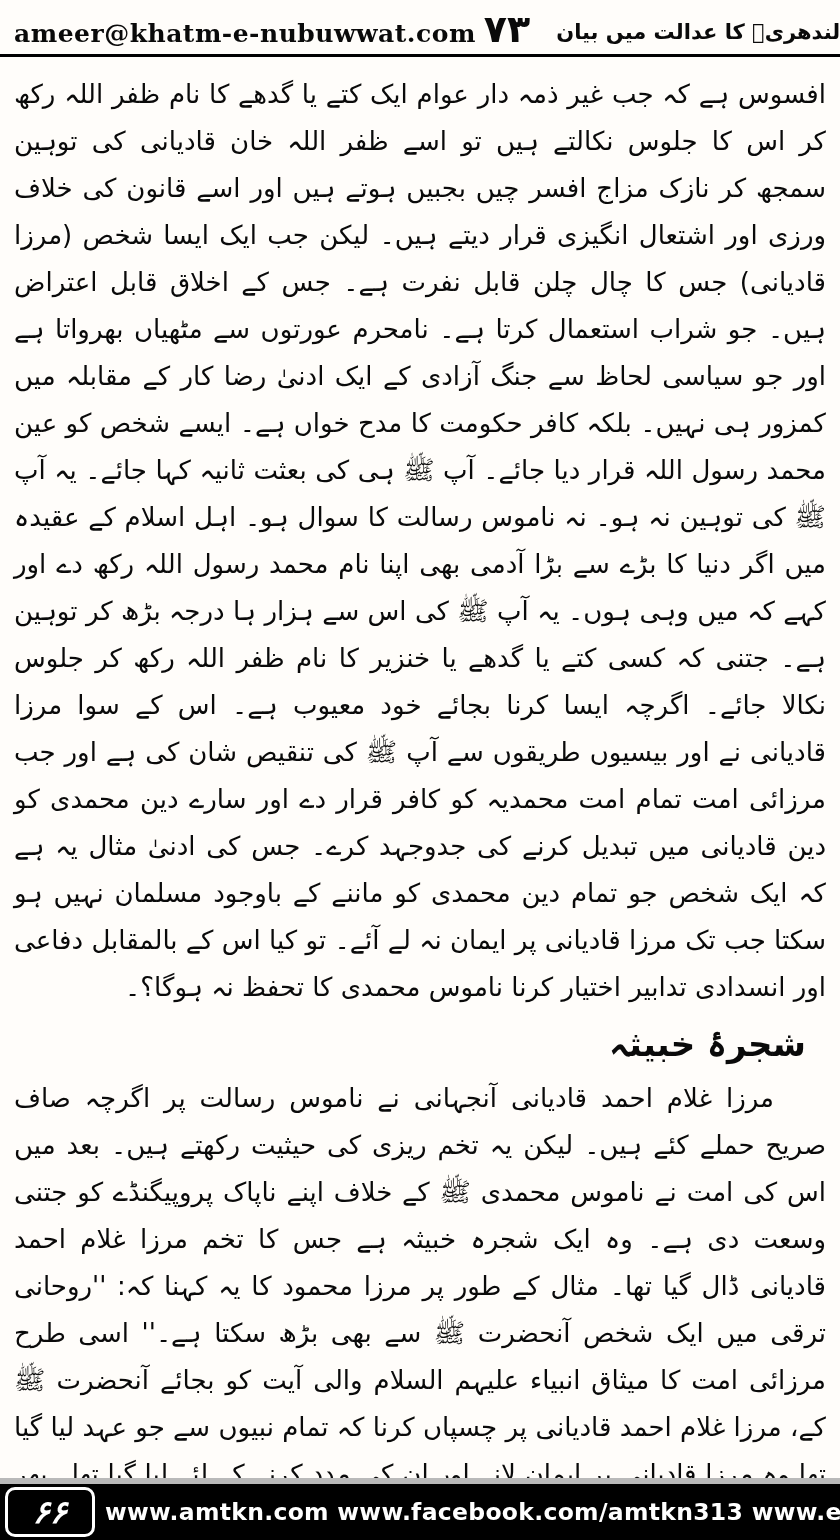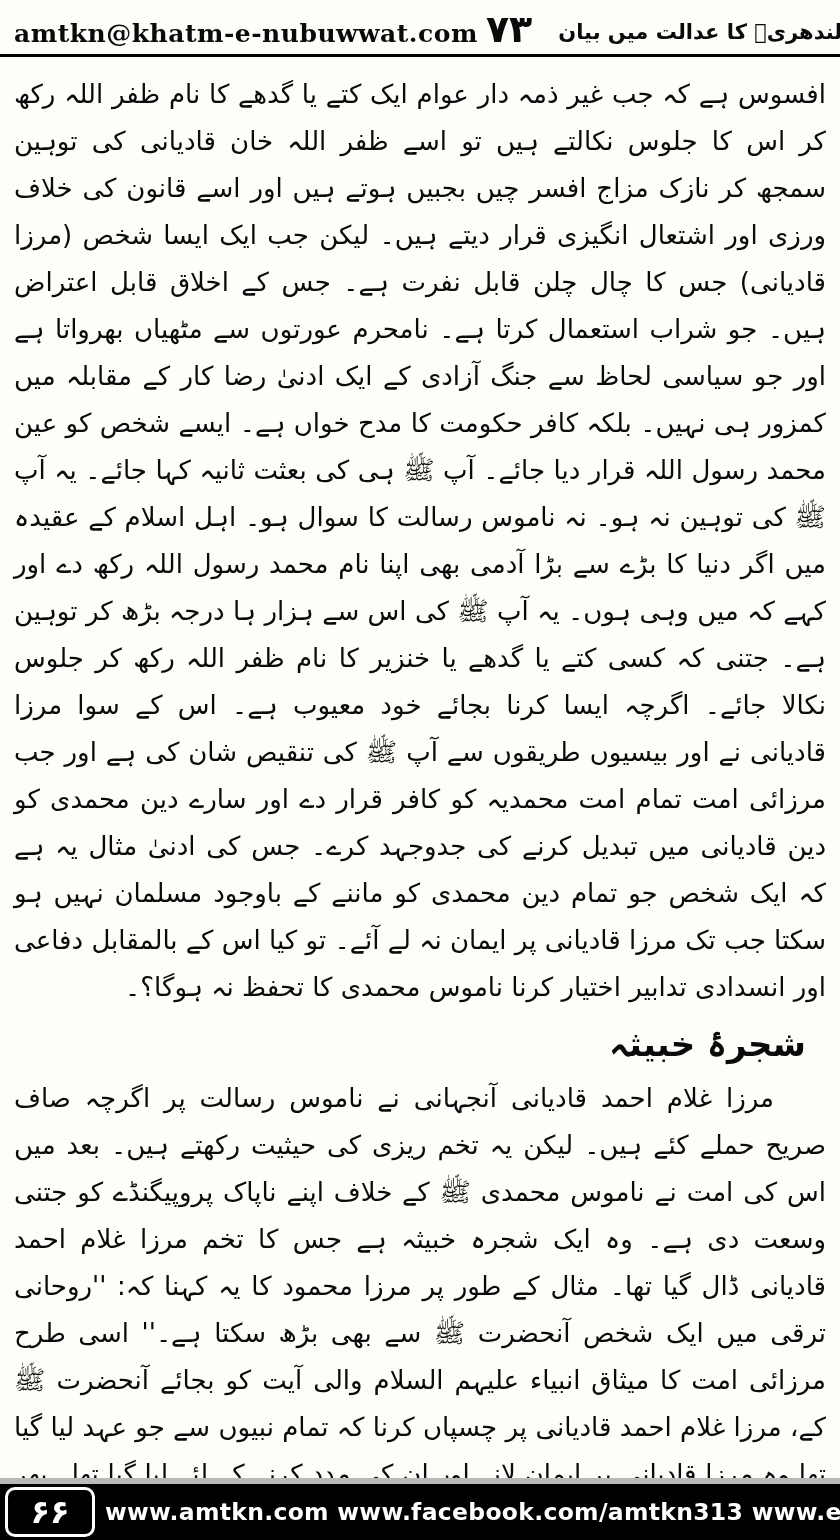--- a/index.html
+++ b/index.html
@@ -79,40 +79,41 @@
     height:44px;
     border:3px solid #fff;
     border-radius:10px;
     display:flex;
     align-items:center;
     justify-content:center;
     color:#fff;
     font-size:32px;
     font-weight:bold;
     direction:rtl;
+    font-style:italic;
   }
   .ftr .links{
     flex:1;
     color:#fff;
     font-weight:bold;
     font-size:23.5px;
     letter-spacing:.3px;
     text-align:center;
     white-space:nowrap;
     padding-right:14px;
     font-family:"DejaVu Sans", sans-serif;
   }
 </style>
 </head>
 <body>
 
 <div class="page">
 
   <header class="hdr">
-    <div class="email">amtkn@khatm-e-nubuwwat.com</div>
+    <div class="email">ameer@khatm-e-nubuwwat.com</div>
     <div class="spacer"></div>
     <div class="top-num">۷۳</div>
     <div class="title">احتساب جلد ۱۶ از حضرت جالندھریؒ کا عدالت میں بیان</div>
   </header>
 
   <main class="bodywrap">
     <p class="para">افسوس ہے کہ جب غیر ذمہ دار عوام ایک کتے یا گدھے کا نام ظفر اللہ رکھ کر اس کا جلوس نکالتے ہیں تو اسے ظفر اللہ خان قادیانی کی توہین سمجھ کر نازک مزاج افسر چیں بجبیں ہوتے ہیں اور اسے قانون کی خلاف ورزی اور اشتعال انگیزی قرار دیتے ہیں۔ لیکن جب ایک ایسا شخص (مرزا قادیانی) جس کا چال چلن قابل نفرت ہے۔ جس کے اخلاق قابل اعتراض ہیں۔ جو شراب استعمال کرتا ہے۔ نامحرم عورتوں سے مٹھیاں بھرواتا ہے اور جو سیاسی لحاظ سے جنگ آزادی کے ایک ادنیٰ رضا کار کے مقابلہ میں کمزور ہی نہیں۔ بلکہ کافر حکومت کا مدح خواں ہے۔ ایسے شخص کو عین محمد رسول اللہ قرار دیا جائے۔ آپ ﷺ ہی کی بعثت ثانیہ کہا جائے۔ یہ آپ ﷺ کی توہین نہ ہو۔ نہ ناموس رسالت کا سوال ہو۔ اہل اسلام کے عقیدہ میں اگر دنیا کا بڑے سے بڑا آدمی بھی اپنا نام محمد رسول اللہ رکھ دے اور کہے کہ میں وہی ہوں۔ یہ آپ ﷺ کی اس سے ہزار ہا درجہ بڑھ کر توہین ہے۔ جتنی کہ کسی کتے یا گدھے یا خنزیر کا نام ظفر اللہ رکھ کر جلوس نکالا جائے۔ اگرچہ ایسا کرنا بجائے خود معیوب ہے۔ اس کے سوا مرزا قادیانی نے اور بیسیوں طریقوں سے آپ ﷺ کی تنقیص شان کی ہے اور جب مرزائی امت تمام امت محمدیہ کو کافر قرار دے اور سارے دین محمدی کو دین قادیانی میں تبدیل کرنے کی جدوجہد کرے۔ جس کی ادنیٰ مثال یہ ہے کہ ایک شخص جو تمام دین محمدی کو ماننے کے باوجود مسلمان نہیں ہو سکتا جب تک مرزا قادیانی پر ایمان نہ لے آئے۔ تو کیا اس کے بالمقابل دفاعی اور انسدادی تدابیر اختیار کرنا ناموس محمدی کا تحفظ نہ ہوگا؟۔</p>
 
     <h2 class="sec-head">شجرۂ خبیثہ</h2>
 

